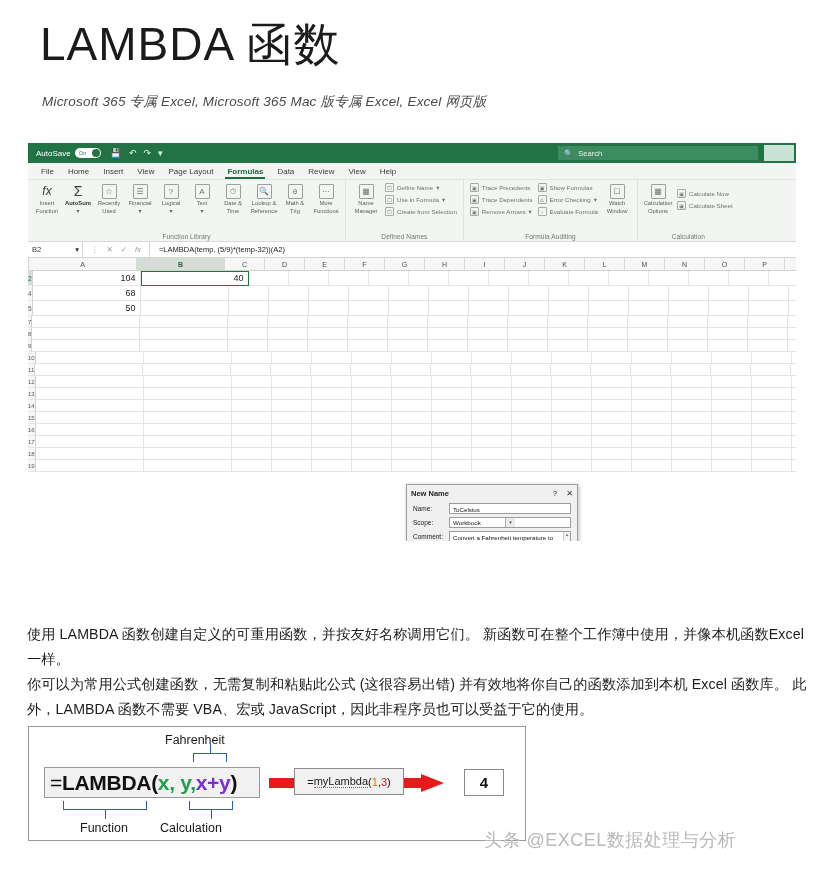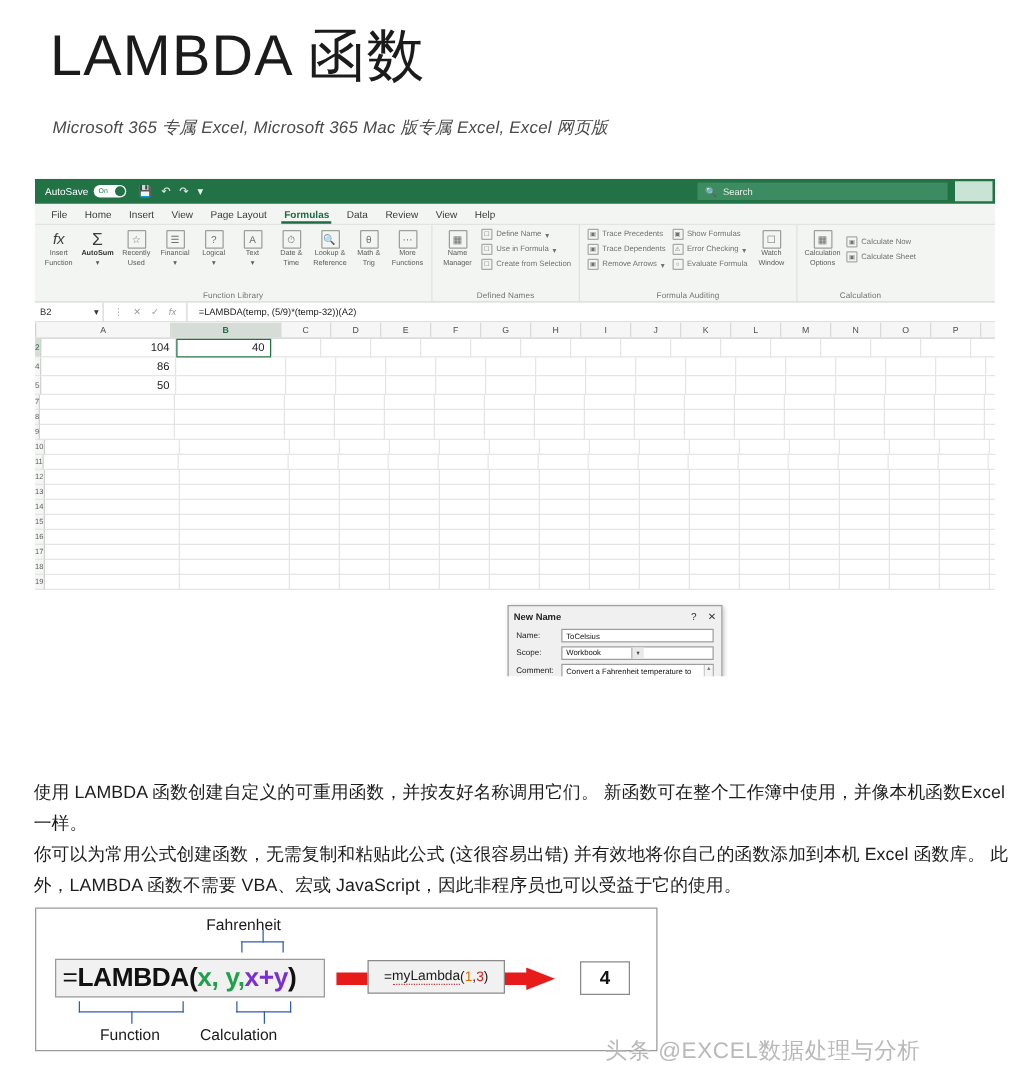--- a/index.html
+++ b/index.html
@@ -474,42 +474,42 @@
       <div class="colcell" style="width:40px">N</div>
       <div class="colcell" style="width:40px">O</div>
       <div class="colcell" style="width:40px">P</div>
       <div class="colcell" style="width:40px">Q</div>
     </div>
 
 
     <div class="gridrow">
       <div class="rowhdr sel">2</div>
       <div class="cell" style="width:108px">104</div>
-      <div class="cell activecell" style="width:76px">40</div>
+      <div class="cell activecell" style="width:108px">40</div>
       <div class="cell" style="width:40px"></div>
         <div class="cell" style="width:40px"></div>
       <div class="cell" style="width:40px"></div>
         <div class="cell" style="width:40px"></div>
       <div class="cell" style="width:40px"></div>
         <div class="cell" style="width:40px"></div>
       <div class="cell" style="width:40px"></div>
         <div class="cell" style="width:40px"></div>
       <div class="cell" style="width:40px"></div>
         <div class="cell" style="width:40px"></div>
       <div class="cell" style="width:40px"></div>
         <div class="cell" style="width:40px"></div>
       <div class="cell" style="width:40px"></div>
         <div class="cell" style="width:40px"></div>
       <div class="cell" style="width:40px"></div>
     </div>
 
 
     <div class="gridrow">
       <div class="rowhdr">4</div>
-      <div class="cell" style="width:108px">86</div>
+      <div class="cell" style="width:108px">68</div>
       <div class="cell" style="width:88px"></div>
       <div class="cell" style="width:40px"></div>
         <div class="cell" style="width:40px"></div>
       <div class="cell" style="width:40px"></div>
         <div class="cell" style="width:40px"></div>
       <div class="cell" style="width:40px"></div>
         <div class="cell" style="width:40px"></div>
       <div class="cell" style="width:40px"></div>
         <div class="cell" style="width:40px"></div>
       <div class="cell" style="width:40px"></div>

